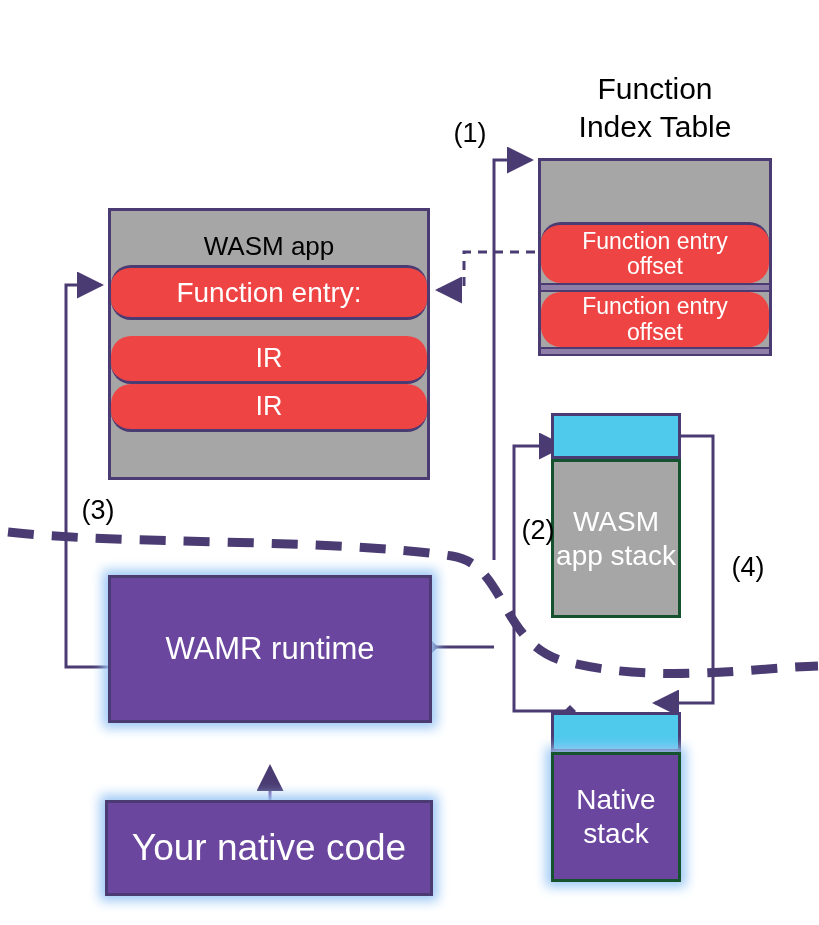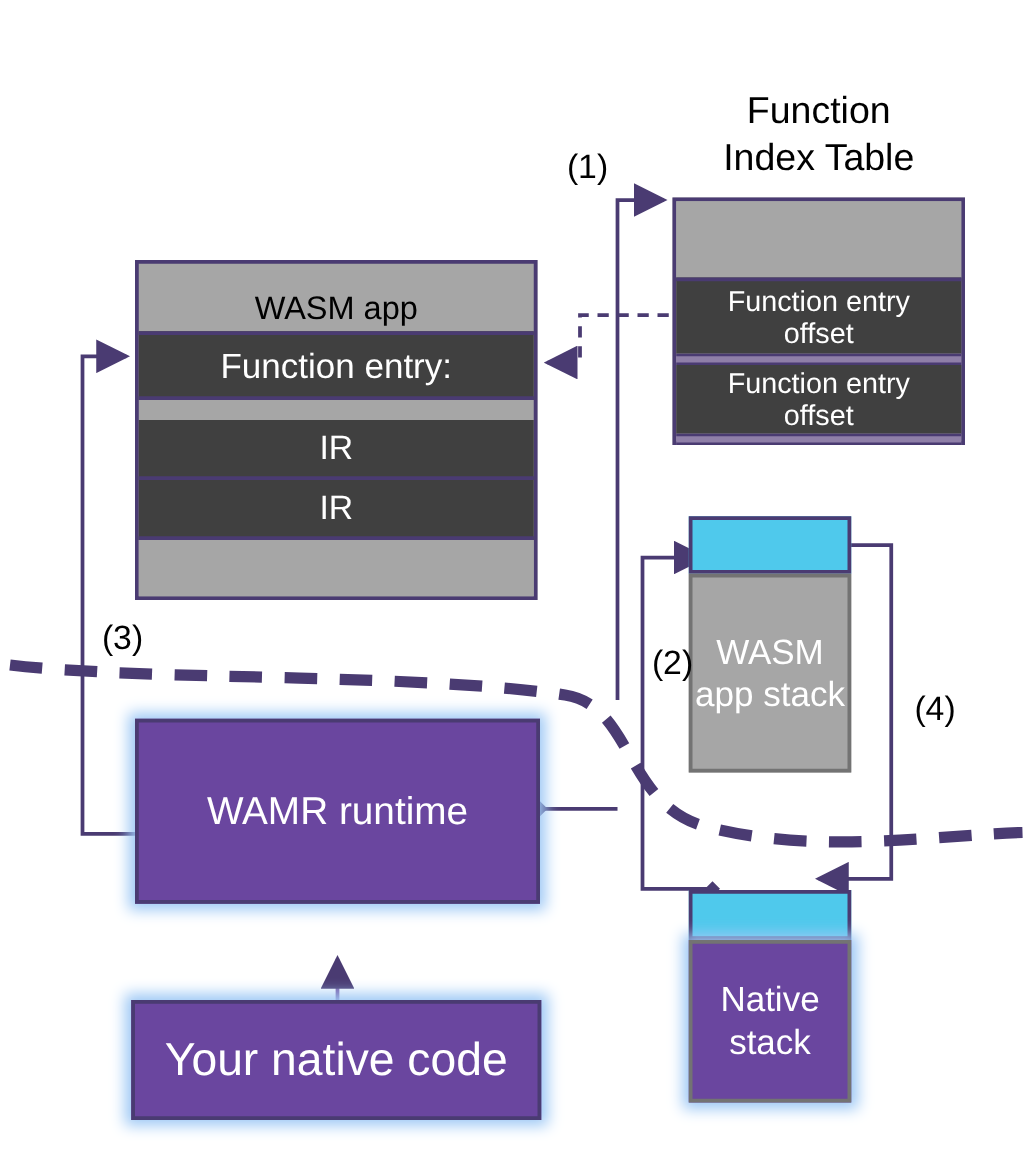--- a/index.html
+++ b/index.html
@@ -48,21 +48,21 @@
     box-sizing: border-box;
     border: 3px solid #4a3B72;
     display: flex;
     align-items: center;
     justify-content: center;
     text-align: center;
     line-height: 1.15;
     white-space: pre-line;
   }
   .gray   { background: #a6a6a6; }
-  .cyan   { background: #404040; }
+  .cyan   { background: #ef4444; border-radius: 20px; }
   .purple { background: #6a469f; }
 
   .lbl-dark  { color: #000000; }
   .lbl-white { color: #ffffff; }
 
   .glow {
     box-shadow: 0 0 11px 5px #9dc8f5;
   }
 
   
@@ -134,21 +134,21 @@
     width: 100%;
     box-sizing: border-box;
     background: #4fc9ec;
     border: 3px solid #4a3B72;
   }
   .stack-body {
     position: absolute;
     left: 0;
     width: 100%;
     box-sizing: border-box;
-    border: 3px solid #737373;
+    border: 3px solid #14532d;
     display: flex;
     align-items: center;
     justify-content: center;
     text-align: center;
     line-height: 1.2;
     white-space: pre-line;
     color: #ffffff;
     font-size: 28px;
   }
 </style>

